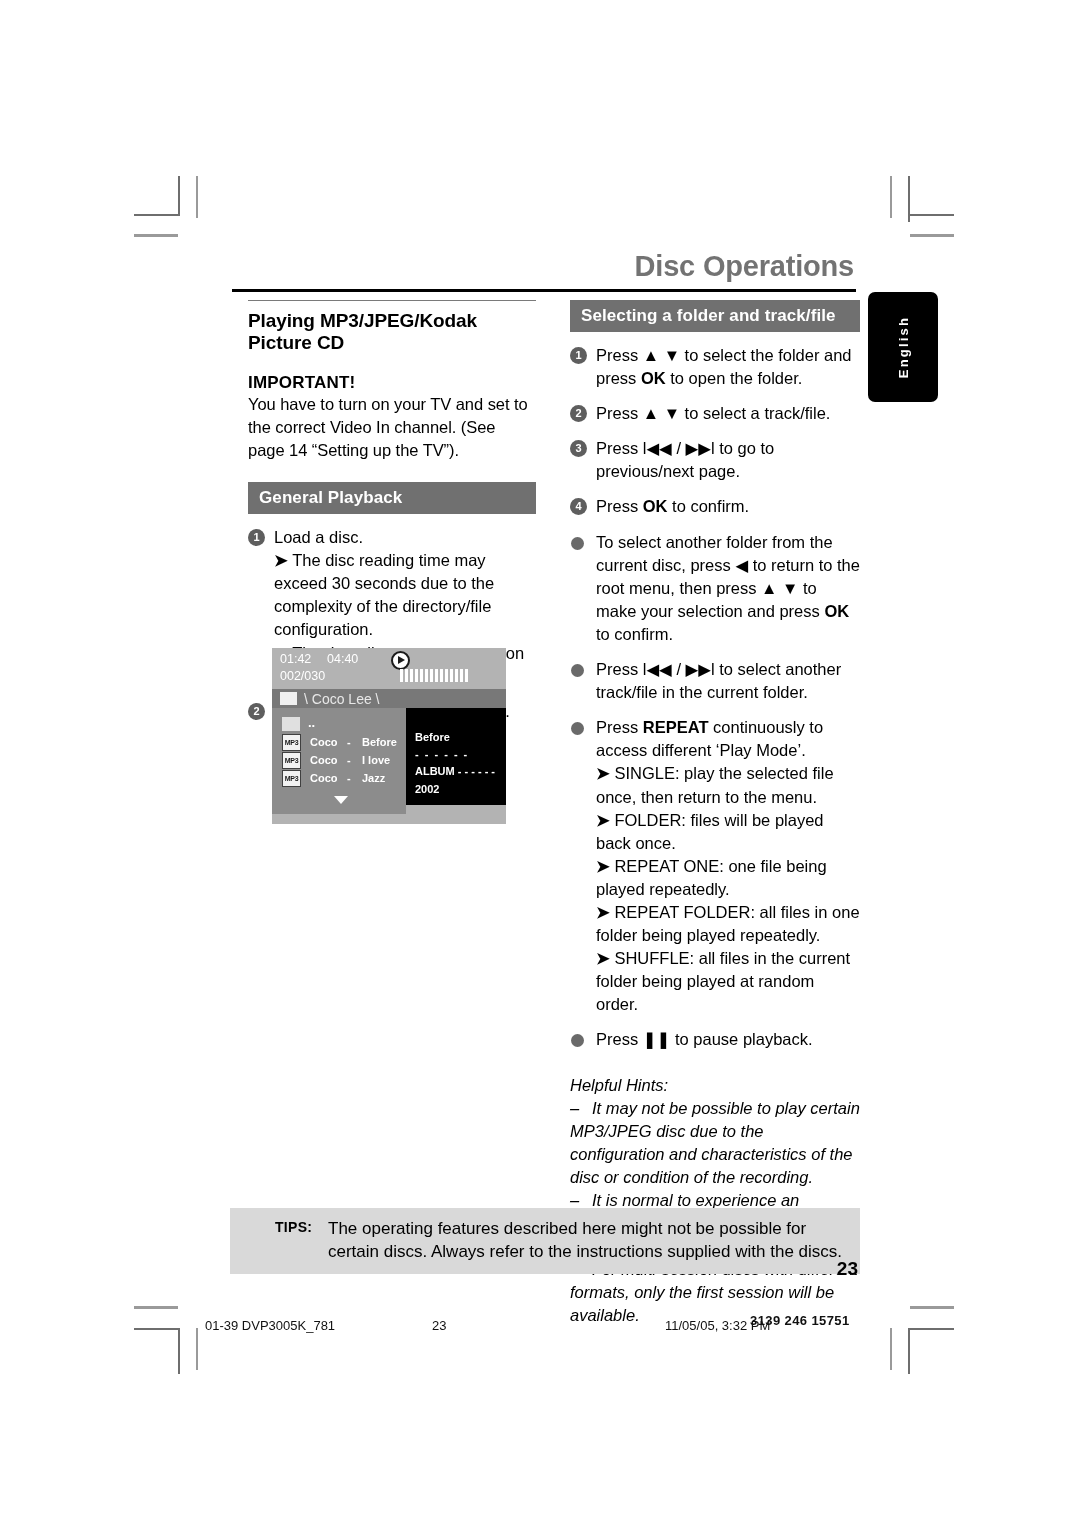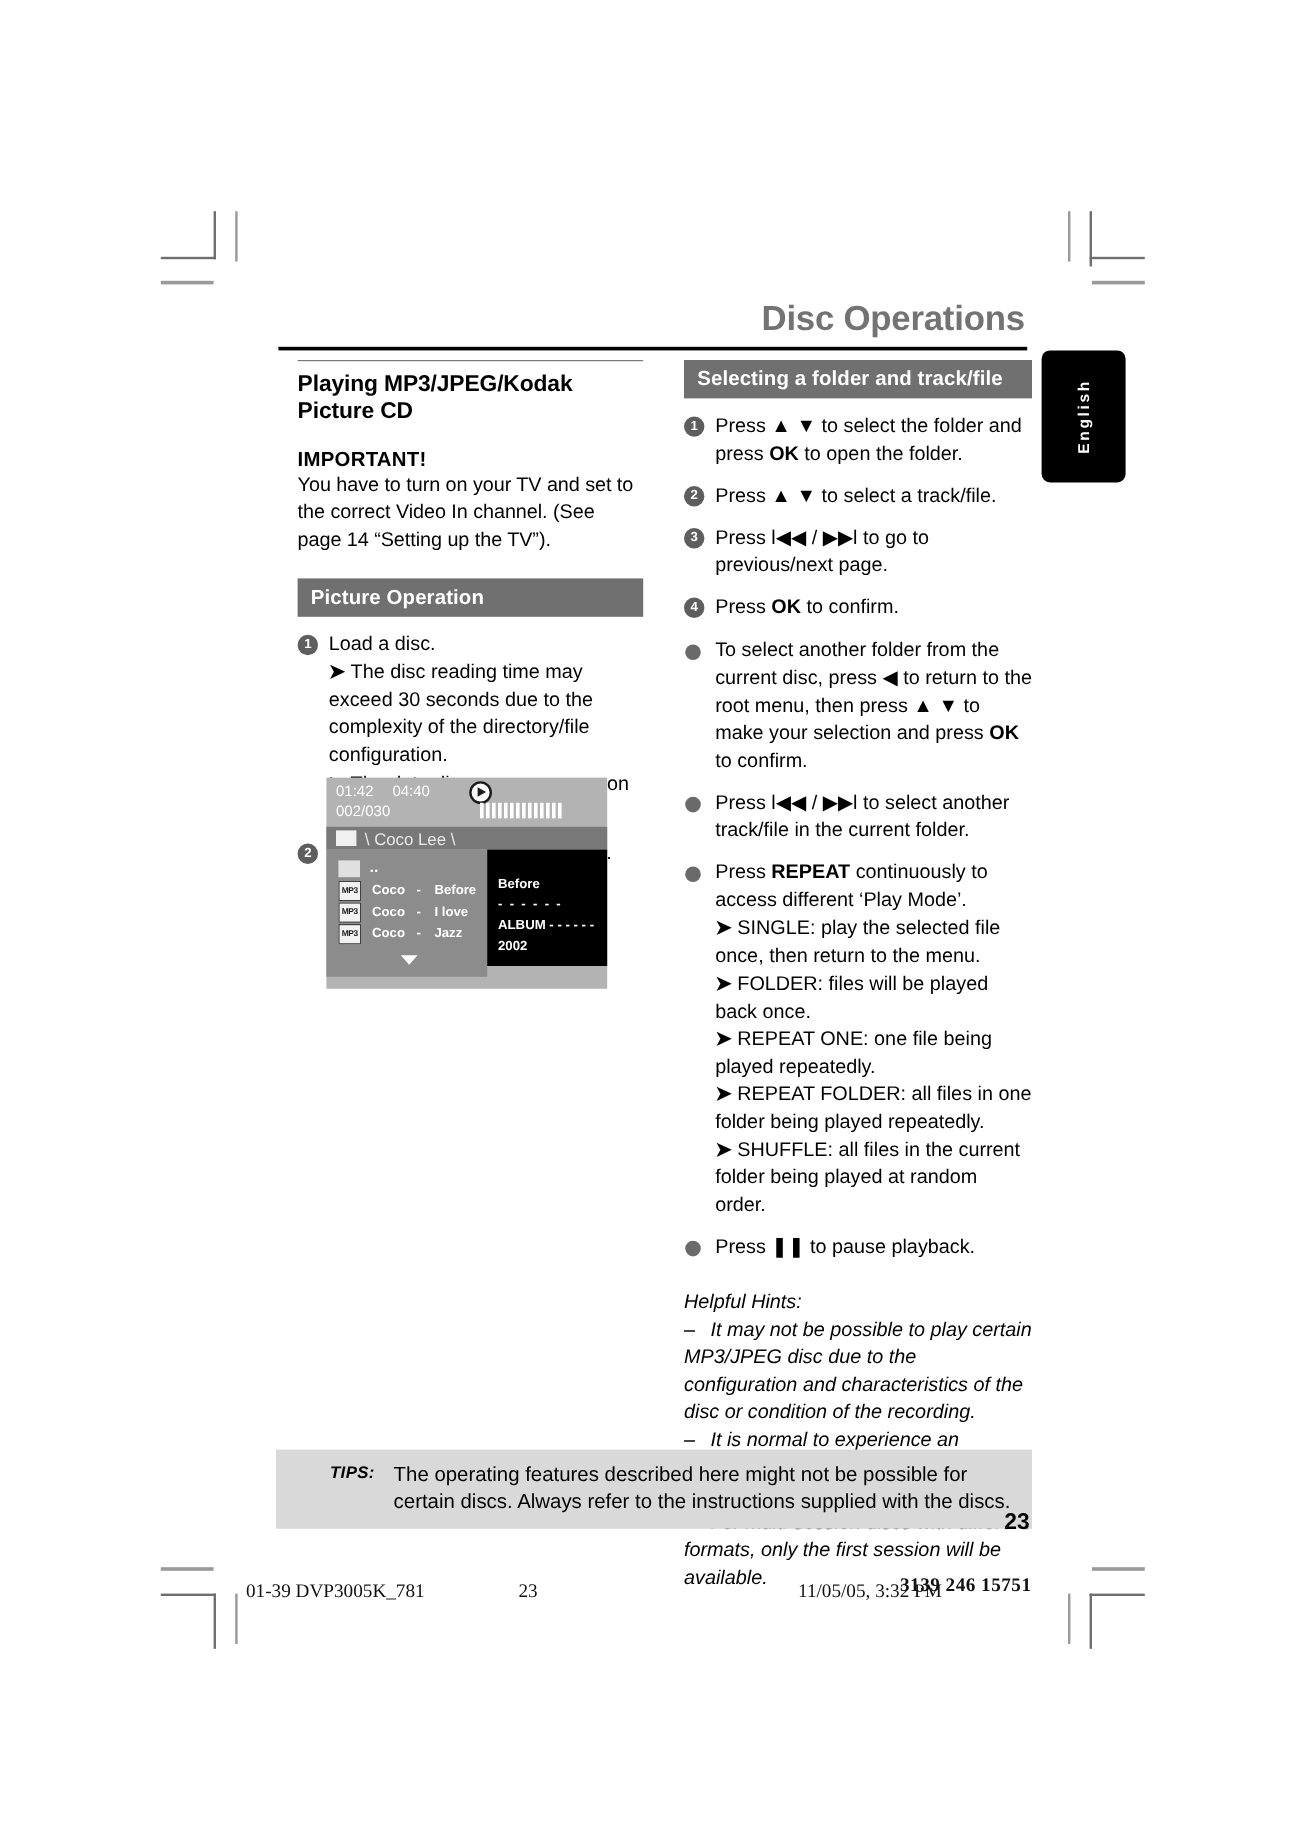--- a/index.html
+++ b/index.html
@@ -295,40 +295,39 @@
     top: 1208px;
     width: 630px;
     background: #d9d9d9;
     padding: 9px 0 10px 0;
   }
   #tips-label {
     position: absolute;
     left: 45px; top: 11px;
     font-size: 14px;
     font-weight: bold;
-    font-style: italic;
     letter-spacing: 0.3px;
   }
   #tips-text {
     margin: 0 18px 0 98px;
     font-size: 17px;
     line-height: 1.38;
   }
 
   #page-number {
     position: absolute;
     right: 222px;
     top: 1258px;
     font-size: 19px;
     font-weight: bold;
   }
 
   
   #footer { position: absolute; left: 0; top: 1318px; width: 1080px; height: 26px; }
-  #footer .fl { position: absolute; font-size: 16px; color: #111; font-family: Liberation Serif, serif; }
+  #footer .fl { position: absolute; font-size: 13px; color: #111; }
   #f-doc  { left: 205px; top: 0; }
   #f-page { left: 432px; top: 0; }
   #f-date { left: 665px; top: 0; }
   #f-code { left: 750px; top: -5px; font-size: 17px; font-weight: bold; letter-spacing: 0.4px; }
 </style>
 </head>
 <body>
 
 <div class="crop" id="crop-tl">
   <div class="v l1"></div>
@@ -364,21 +363,21 @@
 
 <div id="col-left">
   <div class="thin-rule"></div>
 
   <h2 class="section-title">Playing MP3/JPEG/Kodak Picture CD</h2>
 
   <div class="important-head">IMPORTANT!</div>
 
   <p class="body gap-sm">You have to turn on your TV and set to the correct Video In channel.  (See page 14 “Setting up the TV”).</p>
 
-  <div class="bar gap-lg">Picture Operation</div>
+  <div class="bar gap-lg">General Playback</div>
 
   <div class="item">
     <span class="num">1</span>
     <span class="plain">Load a disc.</span>
     <span class="arrowline"><span class="ar">➤</span> <span>The disc reading time may exceed 30 seconds due to the complexity of the directory/file configuration.</span></span>
     <span class="arrowline"><span class="ar">➤</span> <span>The data disc menu appears on the TV screen.</span></span>
   </div>
 
   <div class="item">
     <span class="num">2</span>

